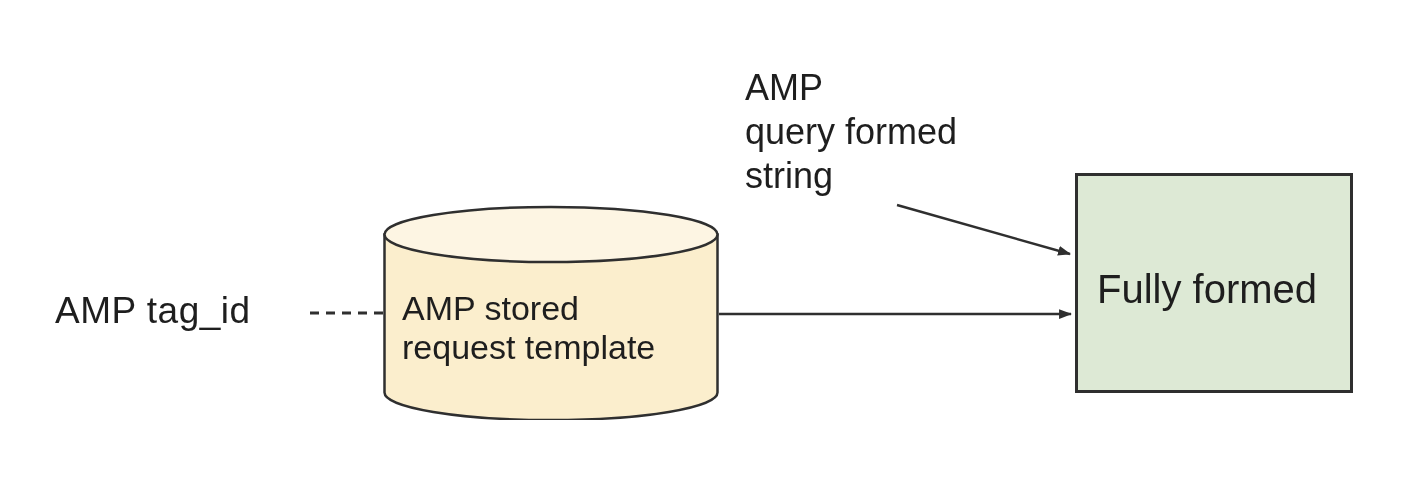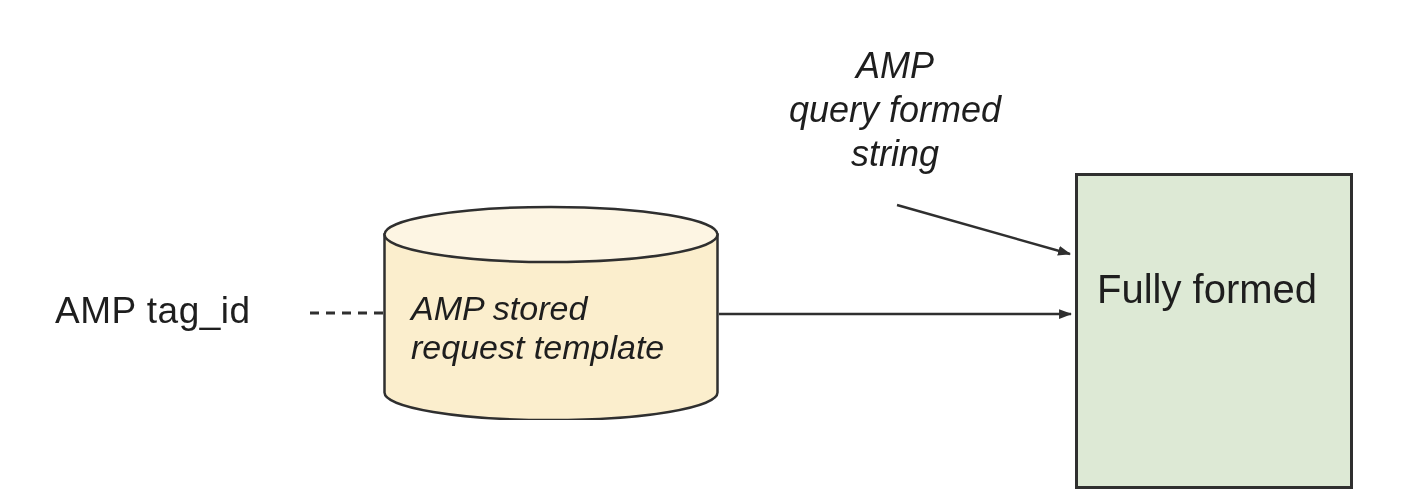--- a/index.html
+++ b/index.html
@@ -45,46 +45,43 @@
   }
   .cylinder-node svg {
     position: absolute;
     left: 0; top: 0;
     width: 336px;
     height: 215px;
     display: block;
   }
   .cylinder-label {
     position: absolute;
-    left: 28px;
+    left: 19px;
     top: 84px;
     font-size: 34px;
     line-height: 39px;
-    font-style: italic;
   }
 
   
   .query-params-label {
     position: absolute;
     left: 745px;
-    top: 44px;
+    top: 66px;
     width: 300px;
-    text-align: center;
     font-size: 36px;
     line-height: 44px;
-    font-style: italic;
   }
 
   
   .ortb-box {
     position: absolute;
     left: 1075px;
     top: 173px;
     width: 278px;
-    height: 316px;
+    height: 220px;
     box-sizing: border-box;
     background: #dde9d5;
     border: 3px solid #2f2f2f;
   }
   .ortb-label {
     position: absolute;
     left: 19px;
     top: 88px;
     font-size: 40px;
     line-height: 50px;

